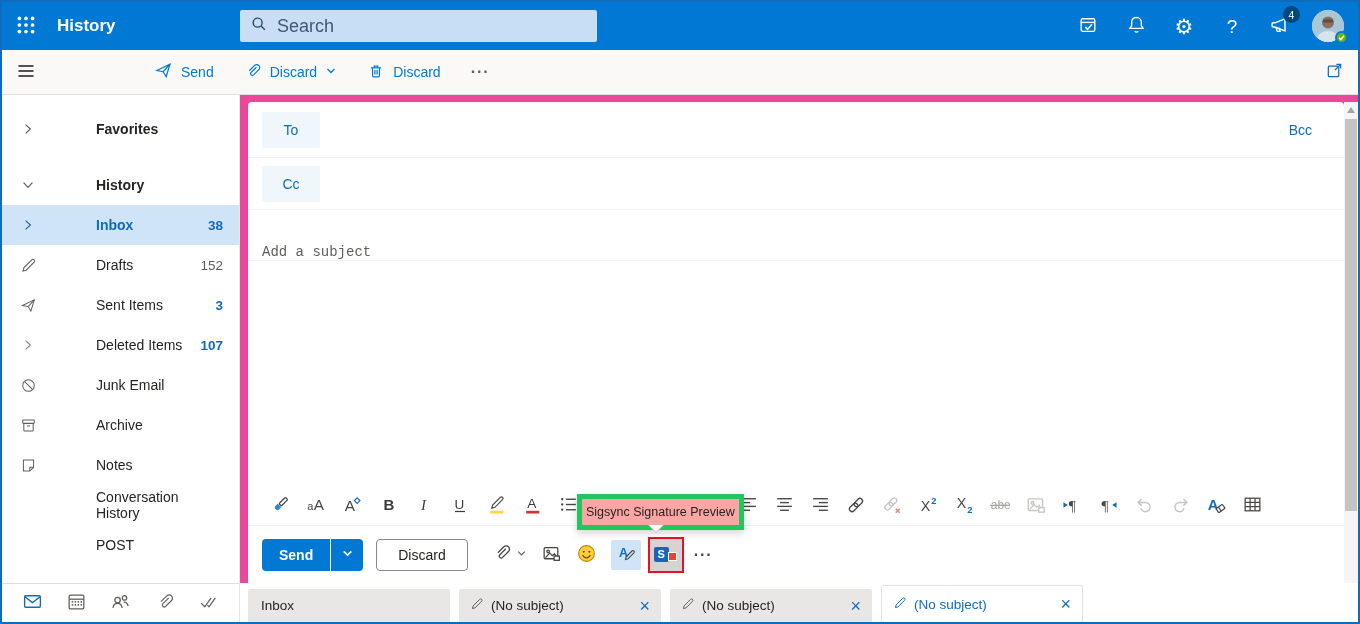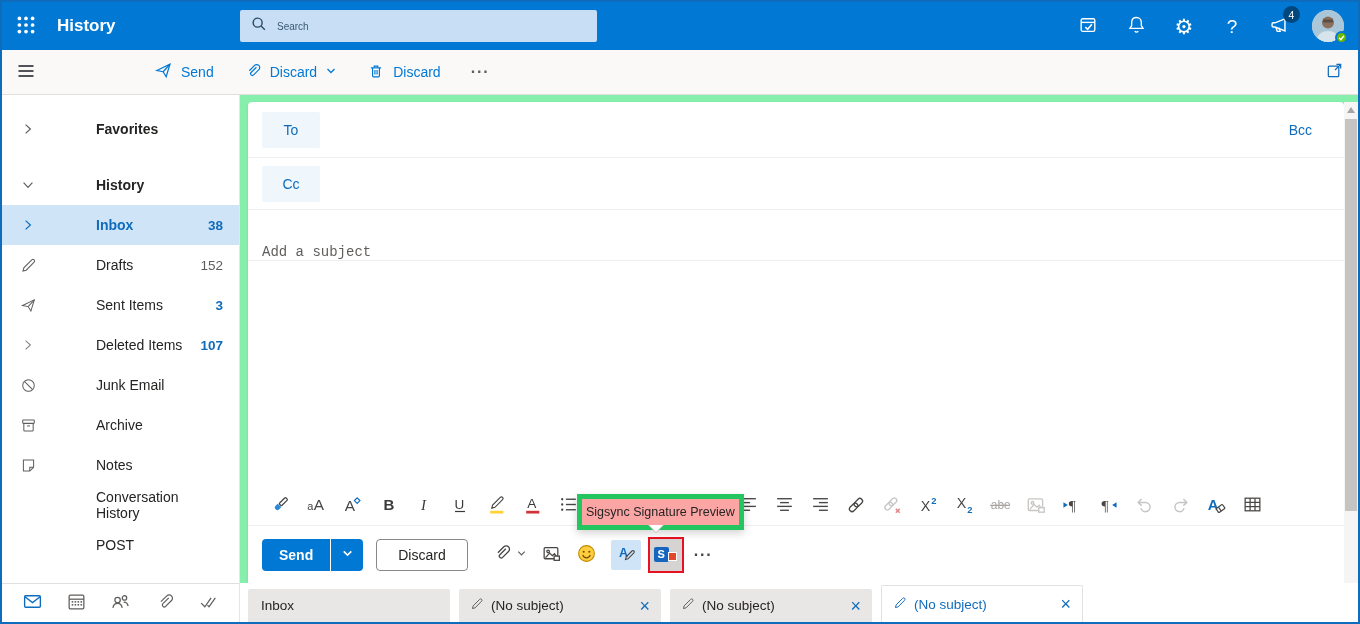--- a/index.html
+++ b/index.html
@@ -7,21 +7,21 @@
   body { font-family: "Liberation Sans", sans-serif; }
   .screen { position:relative; width:1360px; height:624px; border:2px solid #0f6cbd;
             background:#fff; display:flex; flex-direction:column; overflow:hidden; }
 
   
   .topbar { flex:0 0 48px; background:#0078d4; display:flex; align-items:center; position:relative; }
   .waffle { width:48px; height:48px; background:none; border:none; display:flex; align-items:center; justify-content:center; cursor:pointer; }
   .app-title { color:#fff; font-size:17px; font-weight:700; margin-left:7px; }
   .searchbox { position:absolute; left:238px; top:8px; width:357px; height:32px; background:#c7def4;
                border-radius:2px; display:flex; align-items:center; padding:0 10px; gap:9px; }
-  .searchbox input { flex:1; background:transparent; border:none; outline:none; font-size:10px; color:#24455f;
+  .searchbox input { flex:1; background:transparent; border:none; outline:none; font-size:18px; color:#24455f;
                      font-family:"Liberation Sans",sans-serif; }
   .searchbox input::placeholder { color:#3c5a74; }
   .tb-right { margin-left:auto; display:flex; align-items:center; padding-right:6px; }
   .tb-btn { width:48px; height:48px; background:none; border:none; color:#fff; display:flex; align-items:center;
             justify-content:center; cursor:pointer; position:relative; }
   .gear-glyph { font-size:21px; line-height:1; color:#fff; }
   .help-glyph { font-size:19px; line-height:1; color:#fff; font-weight:400; }
   .badge { position:absolute; top:4px; right:4px; min-width:17px; height:17px; border-radius:50%;
            background:#00477e; color:#fff; font-size:10.5px; display:flex; align-items:center; justify-content:center; }
   .avatar { width:32px; height:32px; border-radius:50%; overflow:hidden; position:relative; background:#bfd3e2; }
@@ -51,21 +51,21 @@
   .navrow.section { font-weight:700; }
   .navrow.section.folders { margin-top:16px; }
   .navrow.selected { background:#cfe4f7; }
   .navrow.selected .nav-label { color:#0f6cbd; font-weight:700; }
   .count { margin-left:auto; font-size:13.5px; color:#0f6cbd; font-weight:700; }
   .count.gray { color:#605e5c; font-weight:400; }
   .modulebar { flex:0 0 39px; border-top:1px solid #e1dfdd; display:flex; align-items:center; justify-content:space-around; padding:0 8px; }
   .mod-btn { background:none; border:none; cursor:pointer; display:flex; align-items:center; justify-content:center; width:34px; height:34px; }
 
   
-  .main { flex:1; background:#86efac; display:flex; flex-direction:column; min-width:0; }
+  .main { flex:1; background:#ec4899; display:flex; flex-direction:column; min-width:0; }
   .compose-wrap { flex:1; display:flex; min-height:0; }
   .card { flex:1; margin:7px 0 0 8px; background:#fff; border-radius:4px 4px 0 0;
           box-shadow:0 1px 3px rgba(0,0,0,.09); display:flex; flex-direction:column; min-width:0; }
   .crow { display:flex; align-items:center; padding:0 14px; border-bottom:1px solid #f0efed; }
   .to-row { flex:0 0 56px; }
   .cc-row { flex:0 0 52px; }
   .subject-row { flex:0 0 50px; }
   .chip { width:58px; height:36px; background:#eff6fc; color:#0f6cbd; border:none; border-radius:2px;
           font-size:14px; cursor:pointer; font-family:inherit; }
   .bcc-link { margin-left:auto; margin-right:18px; color:#0f6cbd; font-size:14px; text-decoration:none; cursor:pointer;padding-left:22px; }

